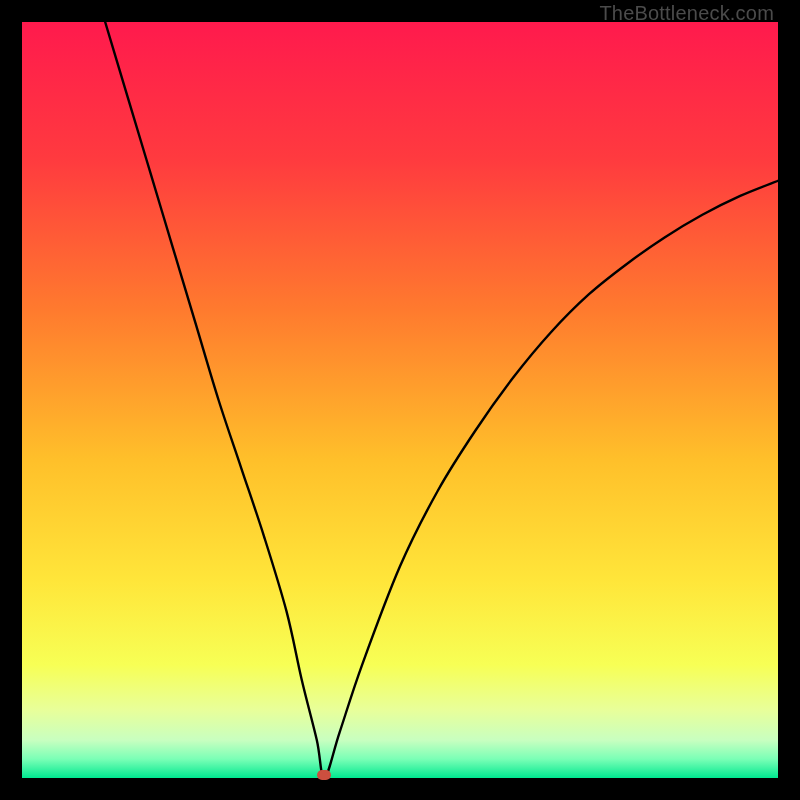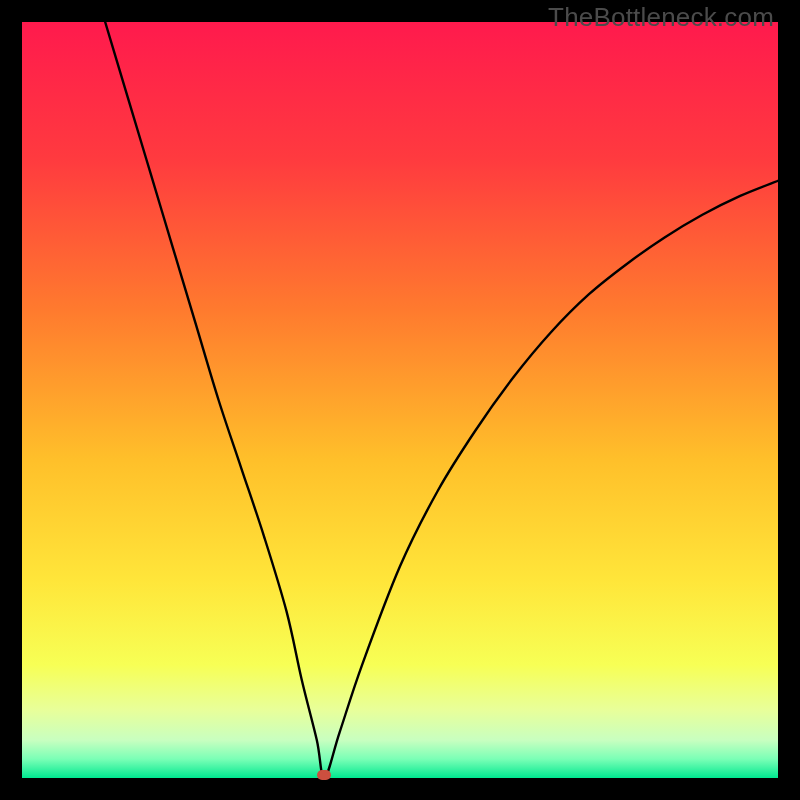--- a/index.html
+++ b/index.html
@@ -26,21 +26,21 @@
   }
   .gradient {
     position: absolute;
     left: 0; top: 0; right: 0; bottom: 0;
   }
   .watermark {
     position: absolute;
     top: 2px;
     right: 26px;
     color: #4b4b4b;
-    font-size: 26px;
+    font-size: 20px;
     font-weight: 500;
     letter-spacing: 0.2px;
     user-select: none;
     margin-left: 40px;
   }
   svg.curve {
     position: absolute;
     left: 0; top: 0;
     width: 100%;
     height: 100%;

